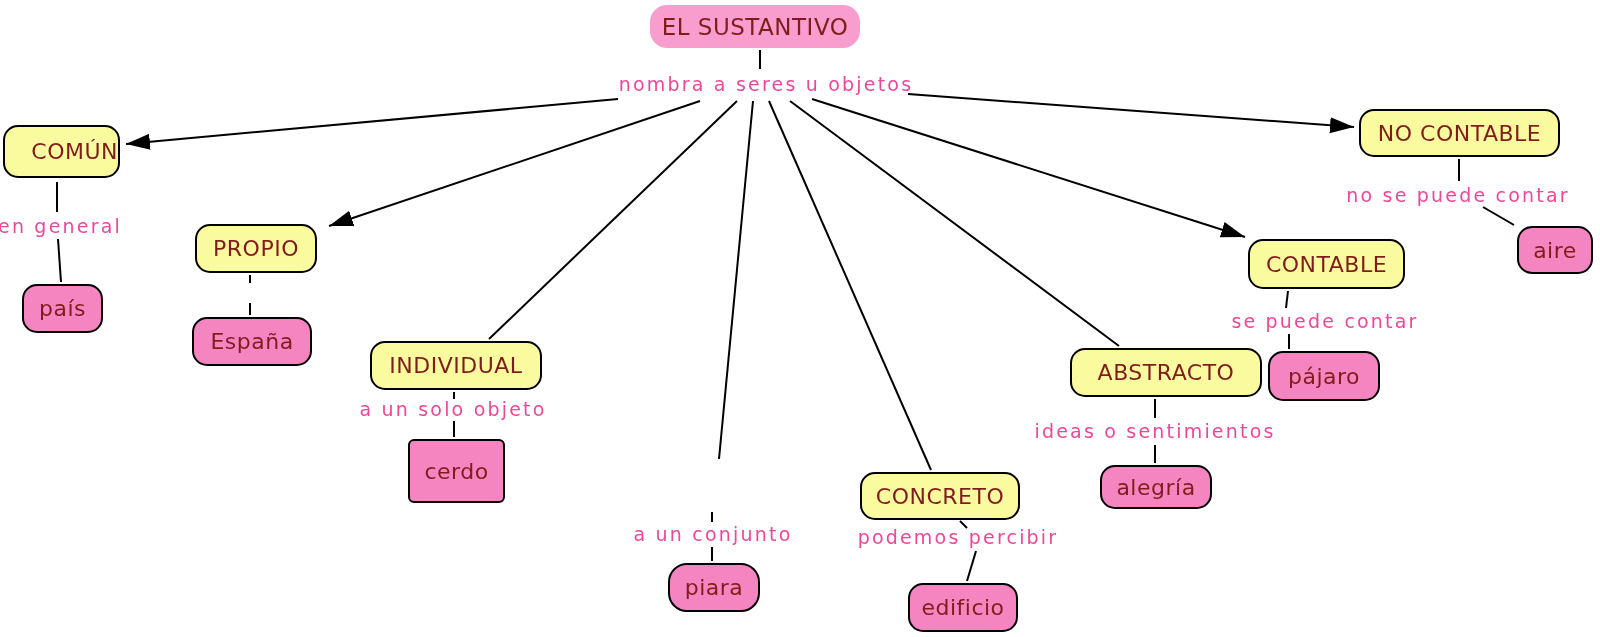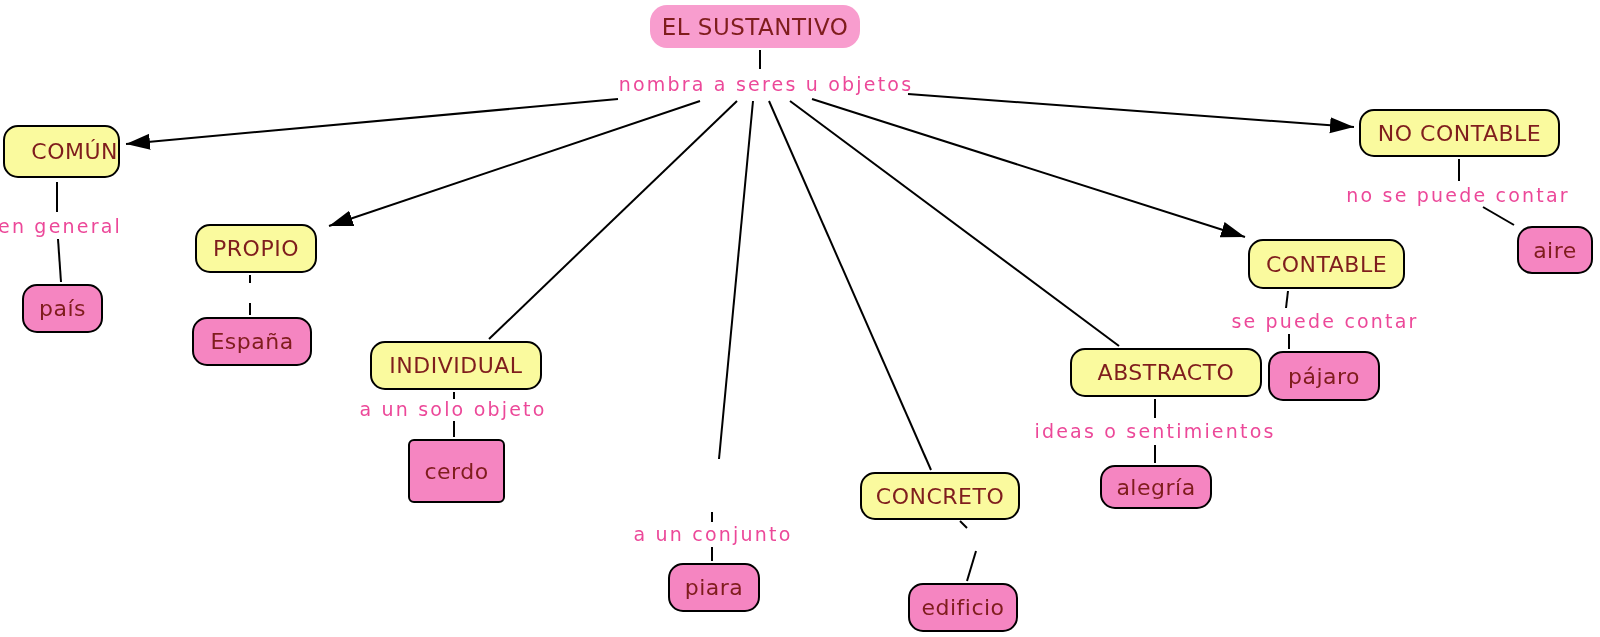--- a/index.html
+++ b/index.html
@@ -96,21 +96,21 @@
     </div>
     <div class="node example" style="left: 192px; top: 317px; width: 120px; height: 49px;">
       <span>España</span>
     </div>
     <div class="node category" style="left: 370px; top: 341px; width: 172px; height: 49px;">
       <span>INDIVIDUAL</span>
     </div>
     <div class="node example" style="left: 408px; top: 439px; width: 97px; height: 64px; border-radius: 6px;">
       <span>cerdo</span>
     </div>
-    <div class="node example" style="left: 668px; top: 563px; width: 92px; height: 49px;">
+    <div class="node example" style="left: 668px; top: 563px; width: 92px; height: 49px; border-radius: 19px;">
       <span>piara</span>
     </div>
     <div class="node category" style="left: 860px; top: 472px; width: 160px; height: 48px;">
       <span>CONCRETO</span>
     </div>
     <div class="node example" style="left: 908px; top: 583px; width: 110px; height: 49px;">
       <span>edificio</span>
     </div>
     <div class="node category" style="left: 1038px; top: 348px; width: 192px; height: 49px; margin-left: 32px;">
       <span>ABSTRACTO</span>
@@ -127,16 +127,17 @@
     <div class="node category" style="left: 1359px; top: 109px; width: 201px; height: 48px;">
       <span>NO CONTABLE</span>
     </div>
     <div class="node example" style="left: 1517px; top: 226px; width: 76px; height: 48px;">
       <span>aire</span>
     </div>
     <div class="phrase" style="left: 766px; top: 84px;">nombra a seres u objetos</div>
     <div class="phrase" style="left: 60px; top: 226px;">en general</div>
     <div class="phrase" style="left: 453px; top: 409px;">a un solo objeto</div>
     <div class="phrase" style="left: 713px; top: 534px;">a un conjunto</div>
+    <div class="phrase" style="left: 958px; top: 537px;">podemos percibir</div>
     <div class="phrase" style="left: 1155px; top: 431px;">ideas o sentimientos</div>
     <div class="phrase" style="left: 1325px; top: 321px;">se puede contar</div>
     <div class="phrase" style="left: 1458px; top: 195px;">no se puede contar</div>
   </div>
 
 </body></html>

